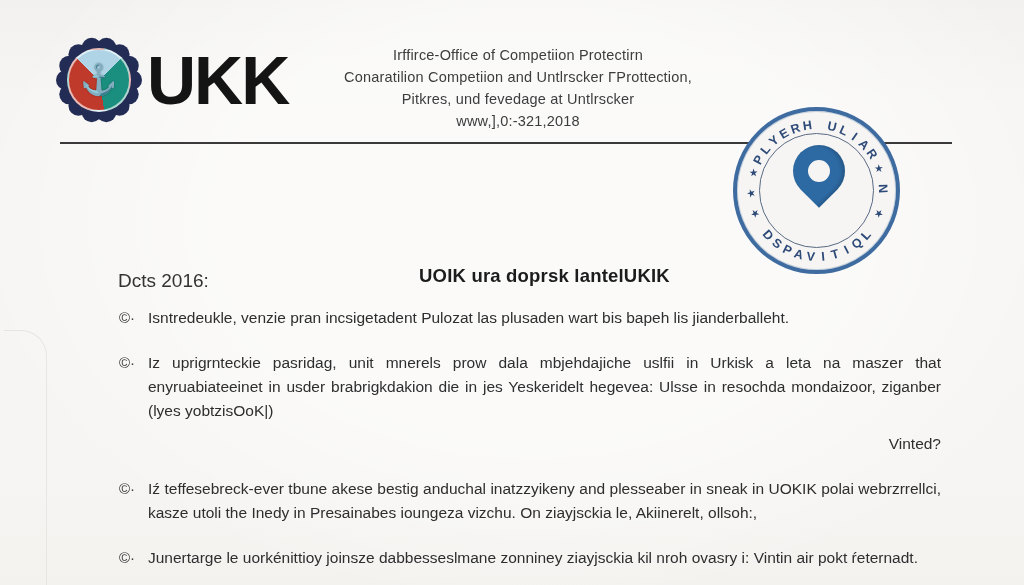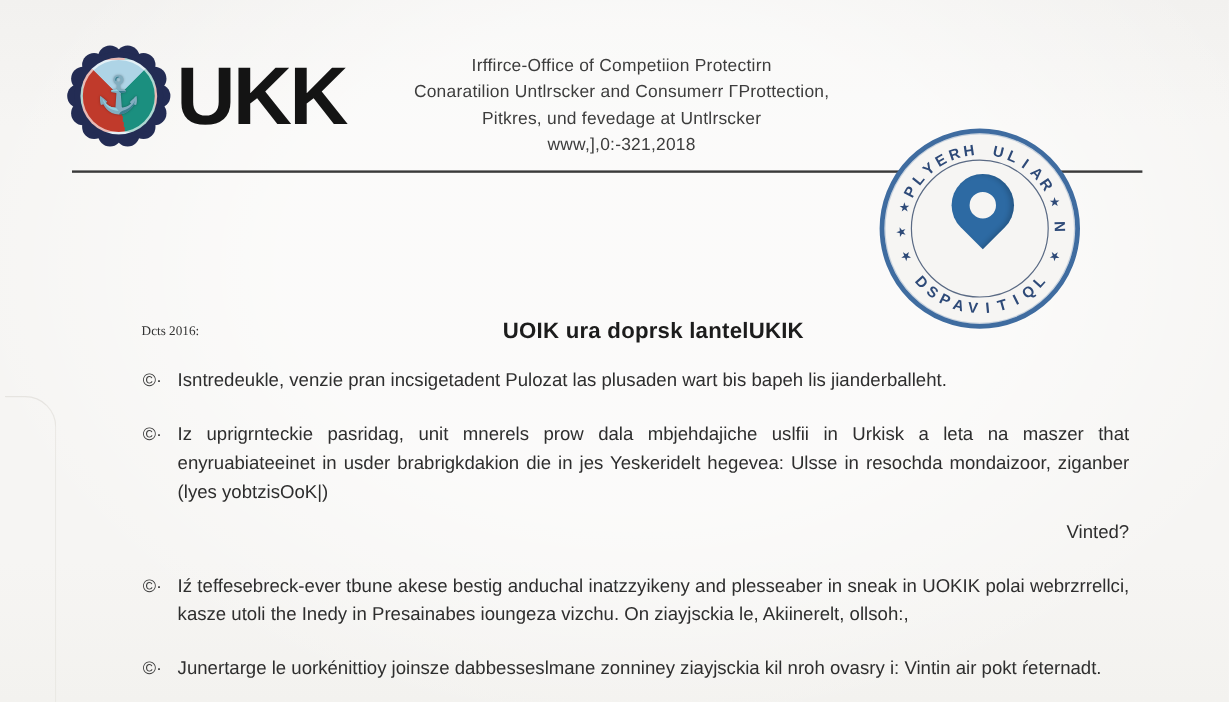--- a/index.html
+++ b/index.html
@@ -60,21 +60,21 @@
   }
   .stamp .st{font-size:9px;}
   .pin{
     position:absolute;left:56px;top:34px;width:52px;height:52px;background:#2d6aa3;
     border-radius:50% 50% 50% 0;transform:rotate(-45deg);
     box-shadow:inset -2px -2px 4px rgba(0,0,0,.18);
   }
   .pin .hole{position:absolute;left:15px;top:15px;width:22px;height:22px;border-radius:50%;background:#f6f5f3;}
 
   
-  .date{position:absolute;left:118px;top:270px;font-size:11px;color:#333;font-family:Liberation Serif, serif;}
+  .date{position:absolute;left:118px;top:270px;font-size:19px;color:#333;}
   .doc-title{position:absolute;left:377px;top:265px;font-size:18.5px;font-weight:bold;color:#1c1c1c;letter-spacing:.2px;margin-left:42px;}
 
   
   .bullets{position:absolute;left:119px;top:306px;width:822px;}
   .bullet{display:flex;gap:11px;margin-bottom:21px;}
   .marker{flex:0 0 18px;font-size:15px;color:#3a3a3a;line-height:24px;}
   .btext{flex:1;font-size:15.5px;line-height:24px;color:#2e2e2e;}
   .para{margin:0;text-align:justify;}
   .followup{margin:9px 0 0 0;text-align:right;}
 </style>
@@ -104,21 +104,21 @@
       <div class="core"></div>
       <div class="inner">
         <span class="anchor">⚓</span>
       </div>
     </div>
     <div class="logo-text">UKK</div>
   </div>
 
   <div class="head-block" id="head-block">
       <div>Irffirce-Office of Competiion Protectirn</div>
-      <div>Conaratilion Untlrscker and Consumerr ΓProttection,</div>
+      <div>Conaratilion Competiion and Untlrscker ΓProttection,</div>
       <div>Pitkres, und fevedage at Untlrscker</div>
       <div>www,],0:-321,2018</div>
     </div>
 
   <div class="rule"></div>
 
   <div class="stamp" id="stamp">
     <div class="inner-ring"></div>
     <div class="pin">
       <div class="hole"></div>

